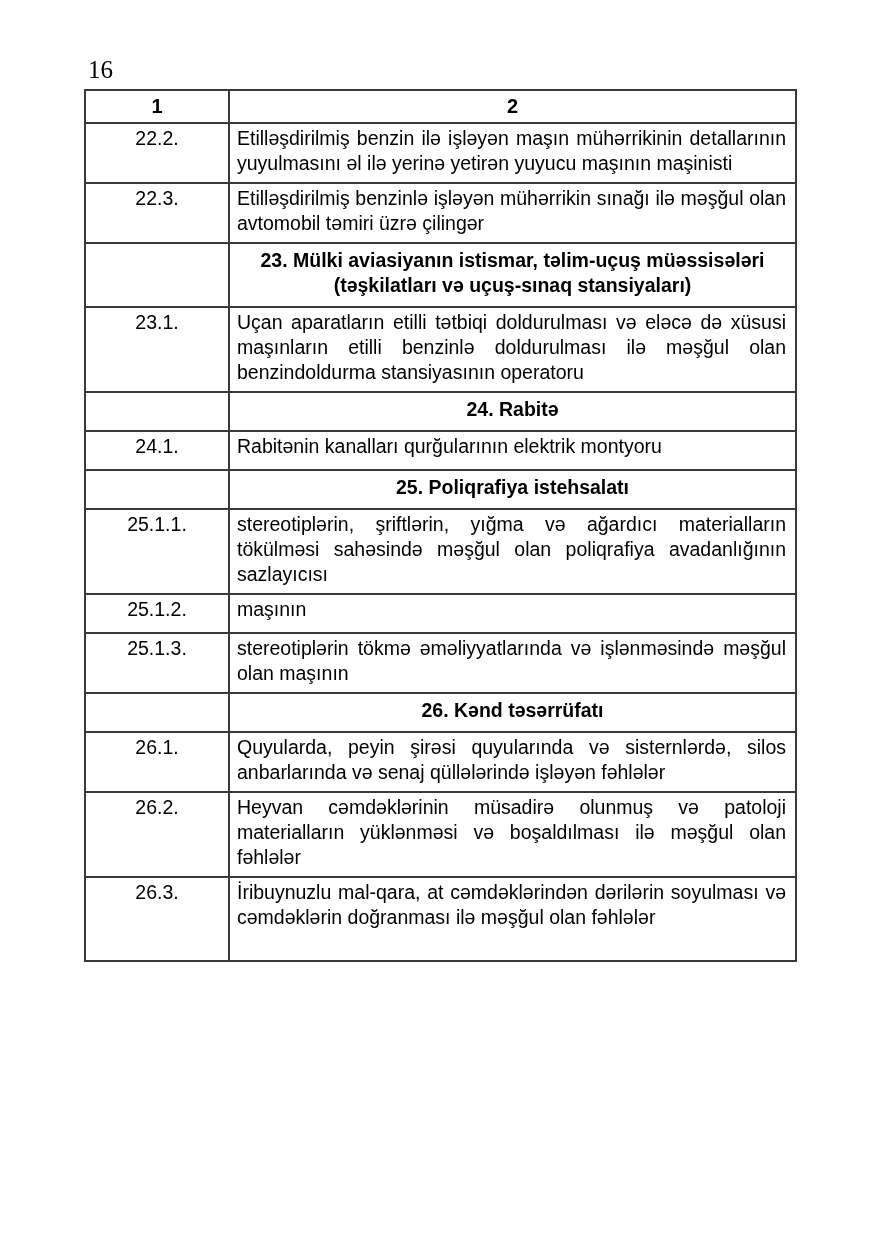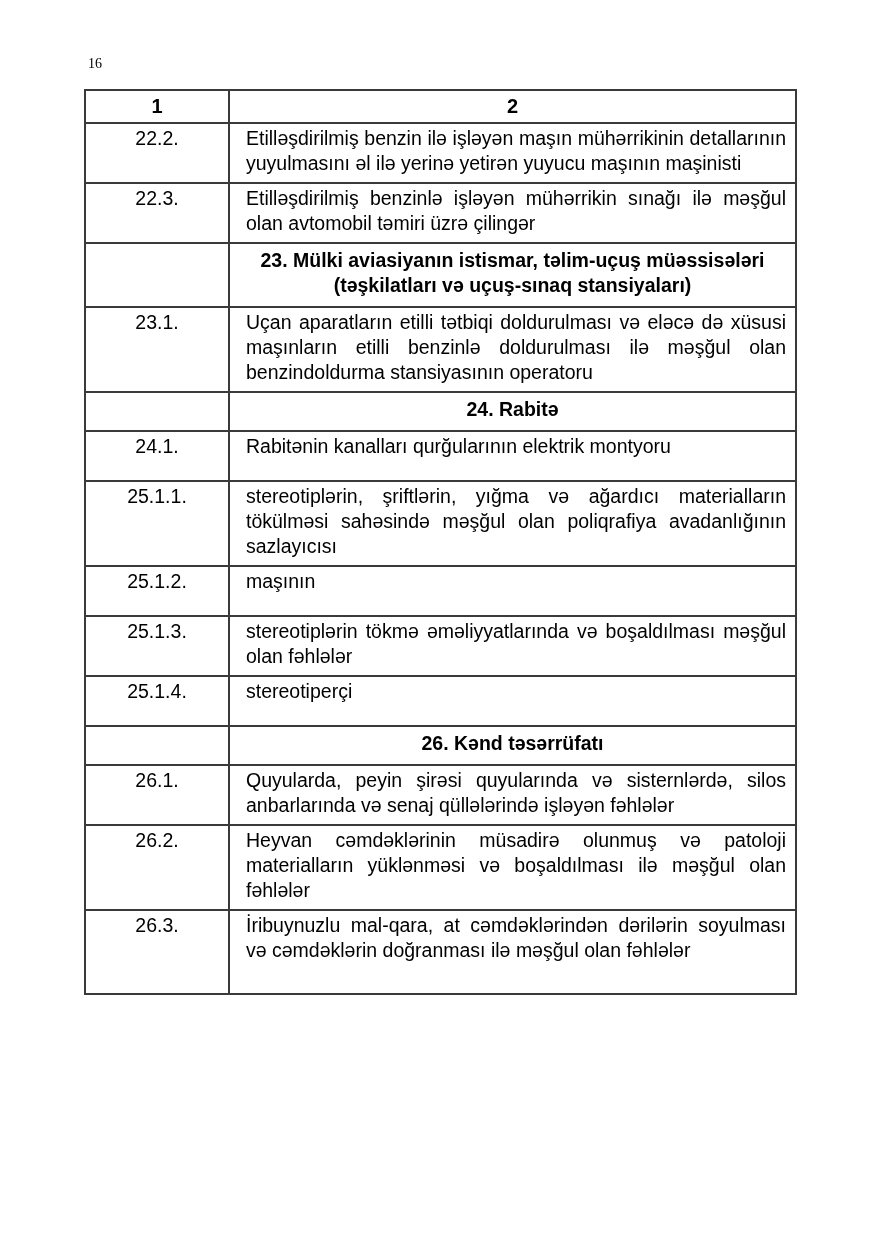--- a/index.html
+++ b/index.html
@@ -15,21 +15,21 @@
     background:var(--page-bg);
     color:var(--text);
     font-family:"Liberation Sans", sans-serif;
     overflow:hidden;
   }
   .page-number{
     position:absolute;
     left:88px;
     top:56px;
     font-family:"Liberation Serif", serif;
-    font-size:14px;
+    font-size:25px;
     color:var(--text);
   }
   table.occ-table{
     position:absolute;
     left:84px;
     top:89px;
     width:711px;
     border-collapse:collapse;
     table-layout:fixed;
     font-size:19.5px;
@@ -44,25 +44,25 @@
   col.c1{width:144px;}
   col.c2{width:567px;}
   th{
     font-weight:bold;
     text-align:center;
     padding:3px 4px;
     font-size:20px;
   }
   td.num-cell{
     text-align:center;
-    padding:2px 6px 21px;
+    padding:2px 6px 10px;
   }
   td.desc-cell{
     text-align:justify;
-    padding:2px 9px 6px 16px;
+    padding:2px 9px 6px 7px;
     border-radius:21px;
   }
   td.section-cell{
     font-weight:bold;
     text-align:center;
     padding:4px 26px 8px;
     border-radius:7px;
   }
   tr:last-child td{
     padding-bottom:30px;
@@ -104,34 +104,34 @@
         </tr>
         <tr>
           <td class="num-cell"></td>
           <td class="section-cell">24. Rabitə</td>
         </tr>
         <tr>
           <td class="num-cell">24.1.</td>
           <td class="desc-cell">Rabitənin kanalları qurğularının elektrik montyoru</td>
         </tr>
         <tr>
+          <td class="num-cell"></td>
+          <td class="section-cell">25. Poliqrafiya istehsalatı</td>
+        </tr>
+        <tr>
           <td class="num-cell">25.1.1.</td>
           <td class="desc-cell">stereotiplərin, şriftlərin, yığma və ağardıcı materialların tökülməsi sahəsində məşğul olan poliqrafiya avadanlığının sazlayıcısı</td>
         </tr>
         <tr>
           <td class="num-cell">25.1.2.</td>
           <td class="desc-cell">maşının</td>
         </tr>
         <tr>
           <td class="num-cell">25.1.3.</td>
-          <td class="desc-cell">stereotiplərin tökmə əməliyyatlarında və boşaldılması məşğul olan fəhlələr</td>
-        </tr>
-        <tr>
-          <td class="num-cell">25.1.4.</td>
-          <td class="desc-cell">stereotiperçi</td>
+          <td class="desc-cell">stereotiplərin tökmə əməliyyatlarında və işlənməsində məşğul olan maşının</td>
         </tr>
         <tr>
           <td class="num-cell"></td>
           <td class="section-cell">26. Kənd təsərrüfatı</td>
         </tr>
         <tr>
           <td class="num-cell">26.1.</td>
           <td class="desc-cell">Quyularda, peyin şirəsi quyularında və sisternlərdə, silos anbarlarında və senaj qüllələrində işləyən fəhlələr</td>
         </tr>
         <tr>

